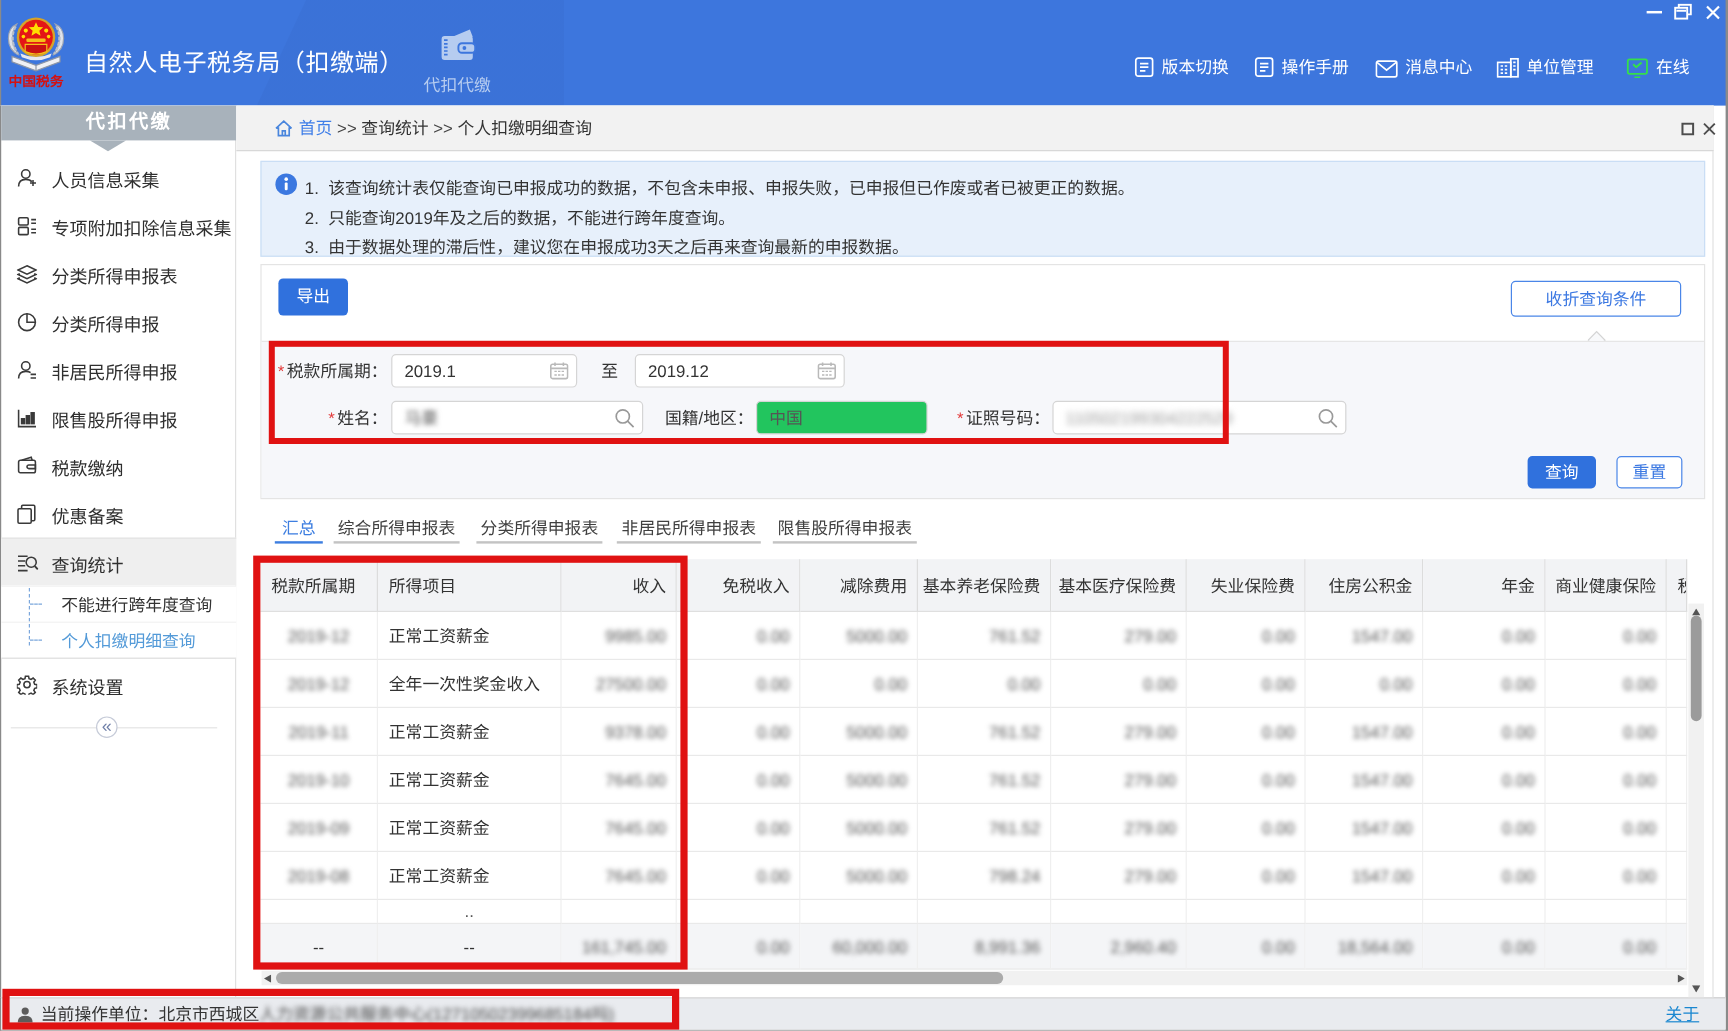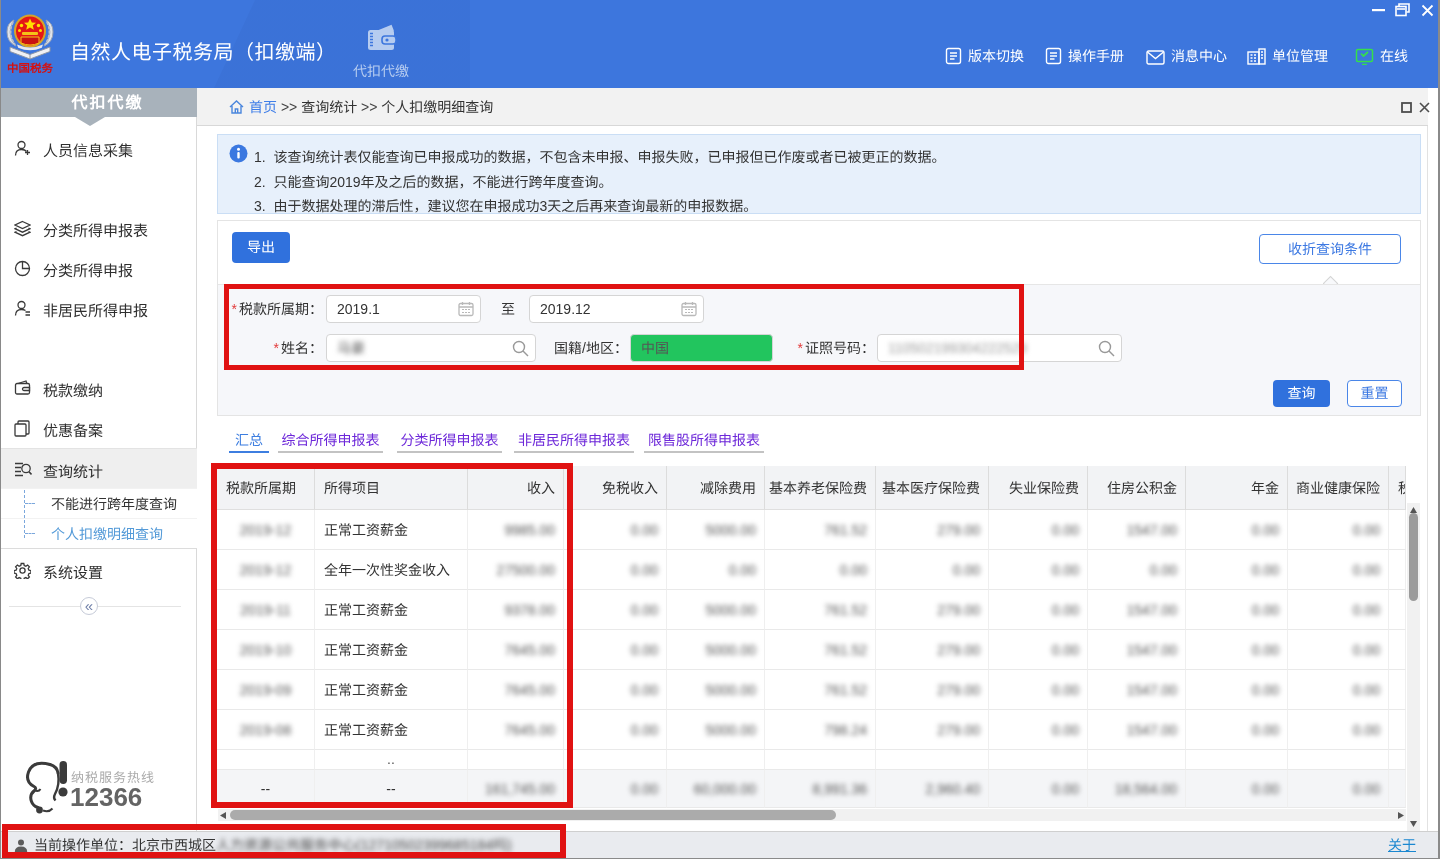--- a/index.html
+++ b/index.html
@@ -51,21 +51,21 @@
 .flabel { position:absolute; height:28px; line-height:28px; font-size:14px; color:#333; text-align:right; }
 .flabel em { color:#e23a3a; font-style:normal; margin-right:2px; }
 .finput { position:absolute; height:28px; background:#fff; border:1px solid #d5d5d5; border-radius:4px; line-height:26px; font-size:14px; color:#333; padding-left:10px; }
 .finput.dis { background:#22c55e; color:#555; }
 .fico { position:absolute; top:5px; right:6px; }
 .blur { filter:blur(2.4px); }
 .blur2 { filter:blur(2.8px); }
 #btn-search { position:absolute; left:1055px; top:159px; width:57px; height:27px; background:#3071dd; border-radius:4px; color:#fff; text-align:center; line-height:27px; }
 #btn-reset { position:absolute; left:1129px; top:159px; width:55px; height:27px; background:#fff; border:1px solid #4a86e8; border-radius:4px; color:#3d79e2; text-align:center; line-height:25px; }
 
-.tab { top:345px; height:15px; line-height:15px; font-size:14px; color:#6d28d9; text-align:center; }
+.tab { top:345px; height:15px; line-height:15px; font-size:14px; color:#404040; text-align:center; }
 .tab .ul { position:absolute; left:0; bottom:-5px; width:100%; height:2px; background:#c3c3c3; }
 .tab.on { color:#3d7ee0; }
 .tab.on .ul { background:#3d7ee0; }
 
 #tbl { left:20px; top:378px; width:1189px; height:342px; }
 .tr { position:absolute; left:0; width:1189px; }
 .td { position:absolute; top:0; height:100%; border-bottom:1px solid #e9e9e9; border-right:1px solid #efefef; overflow:hidden; white-space:nowrap; }
 .th .td { background:#f2f3f5; border-bottom:1px solid #dfdfdf; border-right:1px solid #dcdcdc; font-size:14px; color:#333; }
 .td.l { text-align:left; padding-left:9px; }
 .td.r { text-align:right; padding-right:8px; }
@@ -195,40 +195,57 @@
   <div class="abs" id="sbhead">代扣代缴</div>
   <div class="abs" id="sbnotch"></div>
   <div class="abs mi" style="top:40px;">
     <svg class="ic" width="17" height="17" viewBox="0 0 17 17" fill="none" stroke="#3a3a3a" stroke-width="1.3">
         <circle cx="7.5" cy="5" r="3.5"></circle>
         <path d="M1.5 15.5 q0 -6 6 -6 q3.5 0 5 2"></path>
         <path d="M11 12.5h5 M13.5 10 v5"></path>
       </svg>
     <span class="lb">人员信息采集</span>
   </div>
+  <div class="abs mi" style="top:80px;">
+    <svg class="ic" width="17" height="17" viewBox="0 0 17 17" fill="none" stroke="#3a3a3a" stroke-width="1.3">
+        <rect x="1.5" y="1.5" width="8" height="6" rx="1"></rect>
+        <rect x="1.5" y="9.5" width="8" height="6" rx="1"></rect>
+        <path d="M12 3h4 M12 6h4 M12 11h4 M12 14h4"></path>
+      </svg>
+    <span class="lb">专项附加扣除信息采集</span>
+  </div>
   <div class="abs mi" style="top:120px;">
     <svg class="ic" width="17" height="17" viewBox="0 0 17 17" fill="none" stroke="#3a3a3a" stroke-width="1.3">
         <path d="M8.5 1.5 L16 5 L8.5 8.5 L1 5z M2.5 8 L1 8.7 L8.5 12.2 L16 8.7 L14.5 8 M2.5 11.5 L1 12.2 L8.5 15.7 L16 12.2 L14.5 11.5"></path>
       </svg>
     <span class="lb">分类所得申报表</span>
   </div>
   <div class="abs mi" style="top:160px;">
     <svg class="ic" width="17" height="17" viewBox="0 0 17 17" fill="none" stroke="#3a3a3a" stroke-width="1.3">
         <circle cx="8.5" cy="8.5" r="7"></circle>
         <path d="M8.5 1.5 V8.5 H15.5"></path>
       </svg>
     <span class="lb">分类所得申报</span>
   </div>
   <div class="abs mi" style="top:200px;">
     <svg class="ic" width="17" height="17" viewBox="0 0 17 17" fill="none" stroke="#3a3a3a" stroke-width="1.3">
         <circle cx="7.5" cy="5" r="3.5"></circle>
         <path d="M1.5 15.5 q0 -6 6 -6 q2.5 0 4 1"></path>
         <path d="M11.5 12h4.5 M11.5 15h4.5"></path>
       </svg>
     <span class="lb">非居民所得申报</span>
+  </div>
+  <div class="abs mi" style="top:240px;">
+    <svg class="ic" width="17" height="17" viewBox="0 0 17 17" fill="none" stroke="#3a3a3a" stroke-width="1.3">
+        <path d="M1.5 1.5 V15.5 H16"></path>
+        <rect x="4" y="9" width="2.4" height="4" fill="#3a3a3a"></rect>
+        <rect x="8" y="6.5" width="2.4" height="6.5" fill="#3a3a3a"></rect>
+        <rect x="12" y="4" width="2.4" height="9" fill="#3a3a3a"></rect>
+      </svg>
+    <span class="lb">限售股所得申报</span>
   </div>
   <div class="abs mi" style="top:280px;">
     <svg class="ic" width="17" height="15" viewBox="0 0 17 15" fill="none" stroke="#3a3a3a" stroke-width="1.3">
         <path d="M4 3.5 L12 1 L12.8 3.5"></path>
         <rect x="1.5" y="3.5" width="14" height="10.5" rx="1.5"></rect>
         <path d="M10 7.5 h5.5 v3 H10 a1.5 1.5 0 0 1 0 -3z"></path>
       </svg>
     <span class="lb">税款缴纳</span>
     <svg class="chev" width="11" height="7" viewBox="0 0 11 7" fill="none" stroke="#999" stroke-width="1.5">
         <path d="M1 1 L5.5 5.5 L10 1"></path>
@@ -264,36 +281,20 @@
   </div>
   <div class="abs mi" style="top:462px;">
     <svg class="ic" width="17" height="17" viewBox="0 0 17 17" fill="none" stroke="#3a3a3a" stroke-width="1.3">
         <circle cx="8.5" cy="8.5" r="2.6"></circle>
         <path d="M7.2 1.5 h2.6 l.4 2 1.7 .7 1.7 -1.2 1.8 1.8 -1.2 1.7 .7 1.7 2 .4 v2.6 l-2 .4 -.7 1.7 1.2 1.7 -1.8 1.8 -1.7 -1.2 -1.7 .7 -.4 2 h-2.6 l-.4 -2 -1.7 -.7 -1.7 1.2 -1.8 -1.8 1.2 -1.7 -.7 -1.7 -2 -.4 v-2.6 l2 -.4 .7 -1.7 -1.2 -1.7 1.8 -1.8 1.7 1.2 1.7 -.7z"></path>
       </svg>
     <span class="lb">系统设置</span>
   </div>
   <div class="abs" id="collapse-line"></div>
   <div class="abs" id="collapse-btn">«</div>
-  <div class="abs" id="hotline">
-    <svg class="abs" style="left:22px;top:5px;" width="46" height="58" viewBox="0 0 46 58">
-      <g fill="none" stroke="#3b3b3b">
-        <path d="M27 3.5 Q10 -1 5.5 11 Q2 21 11 25.5 Q14 27 11.5 29.5 Q6 34 8.5 40.5 Q10 45 15 46.5" stroke-width="3" stroke-linecap="round"></path>
-        <path d="M27 3.5 Q34 5.5 35 12" stroke-width="3" stroke-linecap="round"></path>
-        <path d="M35 12 q2 12 -3 21 q-2 4 0.5 6.5" stroke-width="2.4"></path>
-        <path d="M11.5 29.5 q4.5 1.5 6 -1.5" stroke-width="1.8"></path>
-        <circle cx="16.5" cy="49" r="3.4" fill="#3b3b3b" stroke="none"></circle>
-        <path d="M20 49.5 q6 2 9.5 -2" stroke-width="2"></path>
-        <rect x="36.5" y="0" width="7.5" height="23" rx="3.7" fill="#3b3b3b" stroke="none"></rect>
-        <circle cx="40" cy="31" r="4.6" fill="#3b3b3b" stroke="none"></circle>
-      </g>
-    </svg>
-    <div class="abs" style="left:70px;top:11px;font-size:13px;color:#ababab;letter-spacing:1px;">纳税服务热线</div>
-    <div class="abs" style="left:69px;top:26px;font-size:26px;font-weight:bold;color:#646464;">12366</div>
-  </div>
 </div>
 <div class="abs" id="main">
   <div class="abs" id="crumbbar">
     <svg class="abs" style="left:31px;top:11px;" width="17" height="16" viewBox="0 0 17 16" fill="none" stroke="#4a86dd" stroke-width="1.4">
         <path d="M2 8 L8.5 2 L15 8 M4 7 V14 H13 V7 M7.3 14 V10 h2.4 v4"></path>
       </svg>
     <div class="txt" style="left:52px;"><a>首页</a> <b style="font-weight:normal;color:#444;">&gt;&gt;</b> 查询统计 <b style="font-weight:normal;color:#444;">&gt;&gt;</b> 个人扣缴明细查询</div>
     <svg class="abs" style="left:1204px;top:14px;" width="11" height="11" viewBox="0 0 11 11" fill="none" stroke="#4d4d4d" stroke-width="1.8">
         <rect x="1" y="1" width="9" height="9"></rect>
       </svg>

